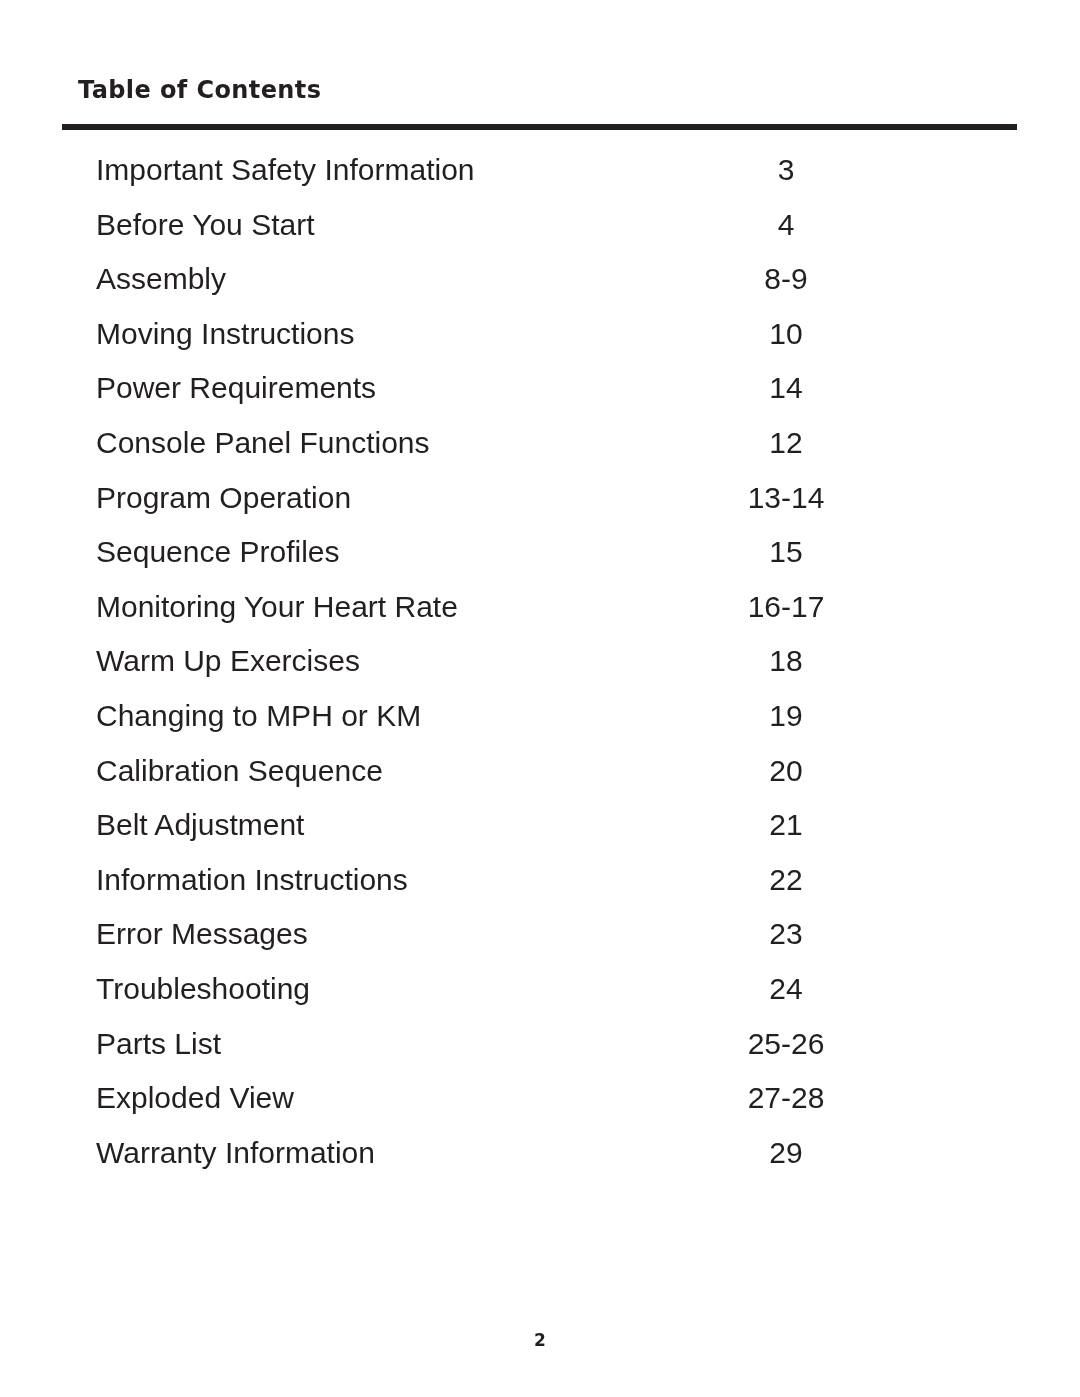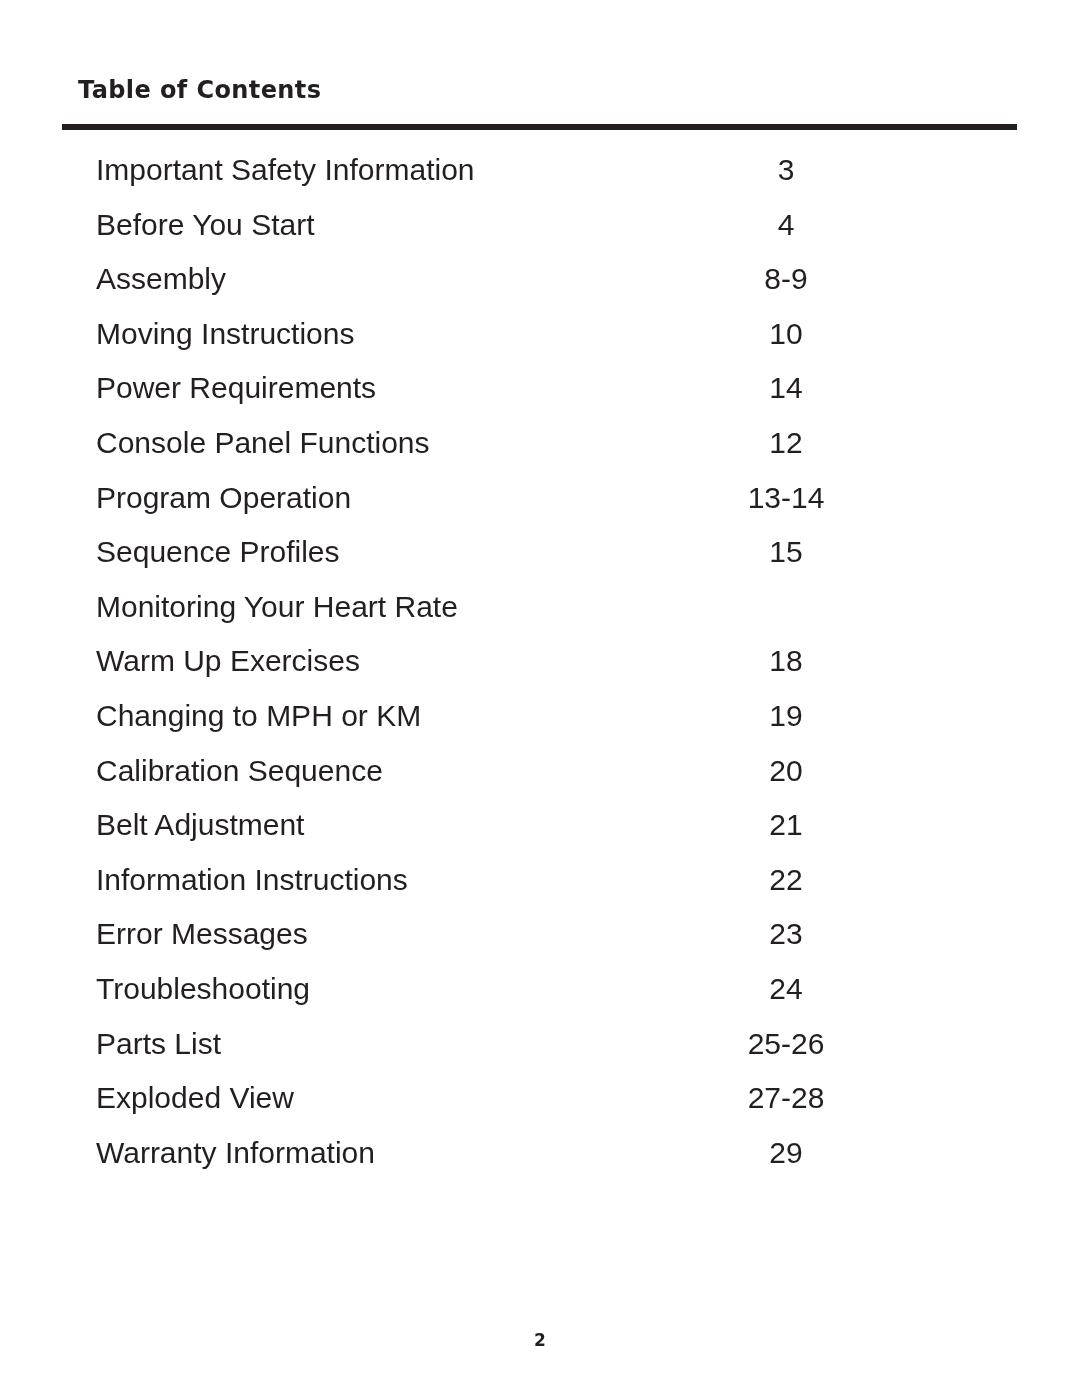--- a/index.html
+++ b/index.html
@@ -139,20 +139,21 @@
       <li class="toc-row">
         <span class="toc-label">Program Operation</span>
         <span class="toc-page">13-14</span>
       </li>
       <li class="toc-row">
         <span class="toc-label">Sequence Profiles</span>
         <span class="toc-page">15</span>
       </li>
       <li class="toc-row">
         <span class="toc-label">Monitoring Your Heart Rate</span>
+        <span class="toc-page">16-17</span>
       </li>
       <li class="toc-row">
         <span class="toc-label">Warm Up Exercises</span>
         <span class="toc-page">18</span>
       </li>
       <li class="toc-row">
         <span class="toc-label">Changing to MPH or KM</span>
         <span class="toc-page">19</span>
       </li>
       <li class="toc-row">

